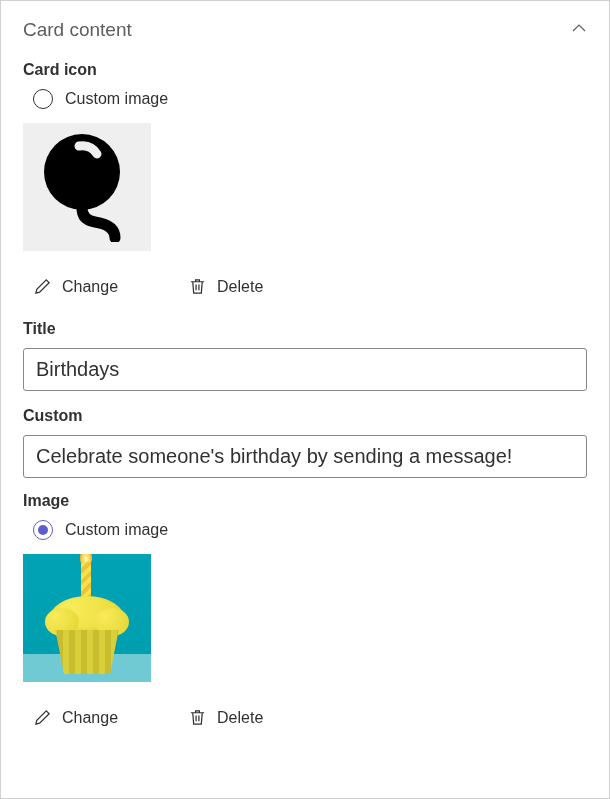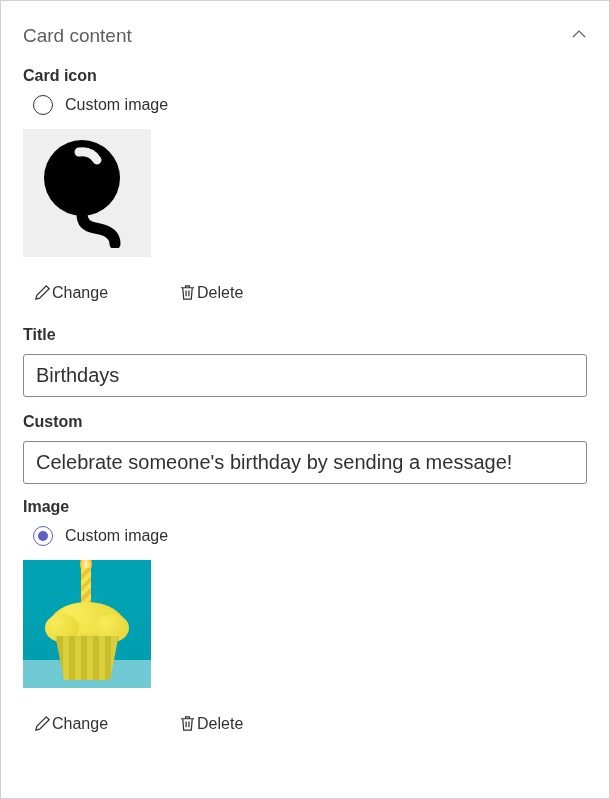--- a/index.html
+++ b/index.html
@@ -6,21 +6,21 @@
   body {
     margin: 0;
     font-family: "Segoe UI", -apple-system, BlinkMacSystemFont, sans-serif;
     background: #fff;
     color: #323130;
   }
   .panel {
     width: 610px;
     height: 799px;
     border: 1px solid #d0d0d0;
-    padding: 24px 22px;
+    padding: 18px 22px;
   }
   .panel-header {
     display: flex;
     justify-content: space-between;
     align-items: center;
     margin-bottom: 20px;
   }
   .panel-title {
     font-size: 19px;
     color: #605e5c;
@@ -85,20 +85,21 @@
   }
   .action-row {
     display: flex;
     gap: 70px;
     margin-bottom: 24px;
     margin-left: 10px;
   }
   .action-btn {
     display: flex;
     align-items: center;
+    gap: 10px;
     background: none;
     border: none;
     cursor: pointer;
     color: #323130;
     font-size: 16px;
     padding: 0;
     font-family: inherit;
   }
   .action-btn svg {
     width: 19px;

